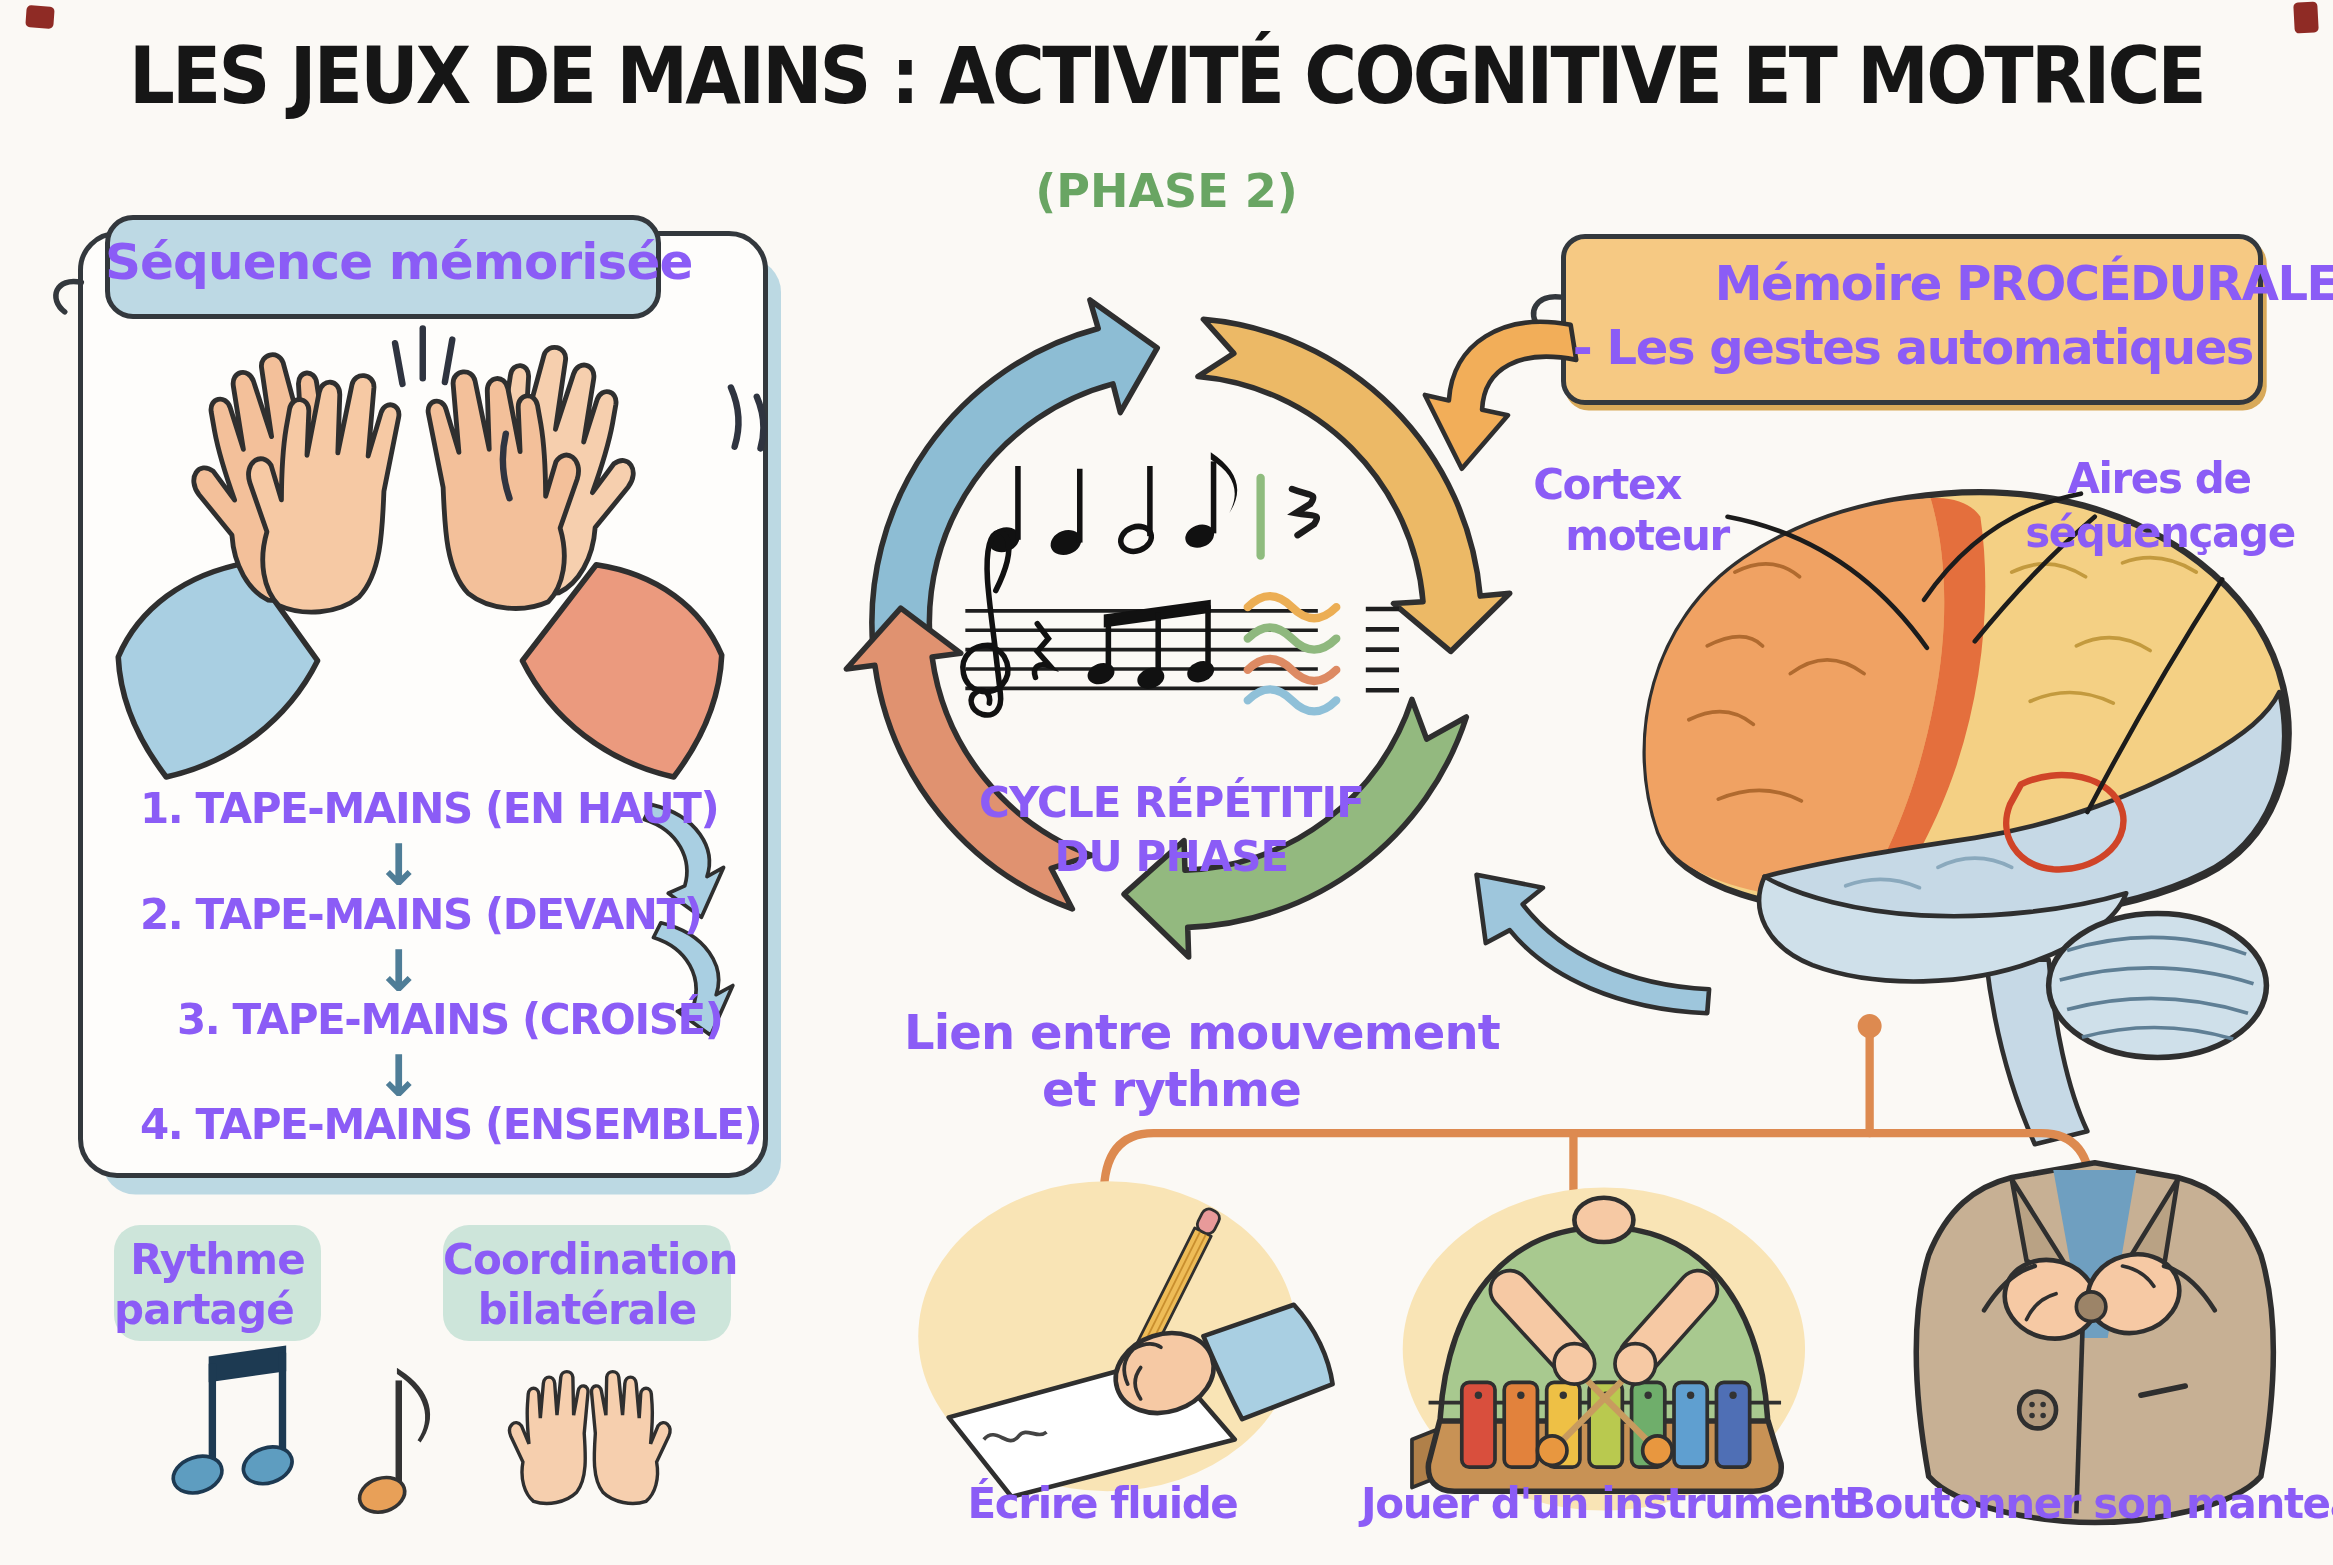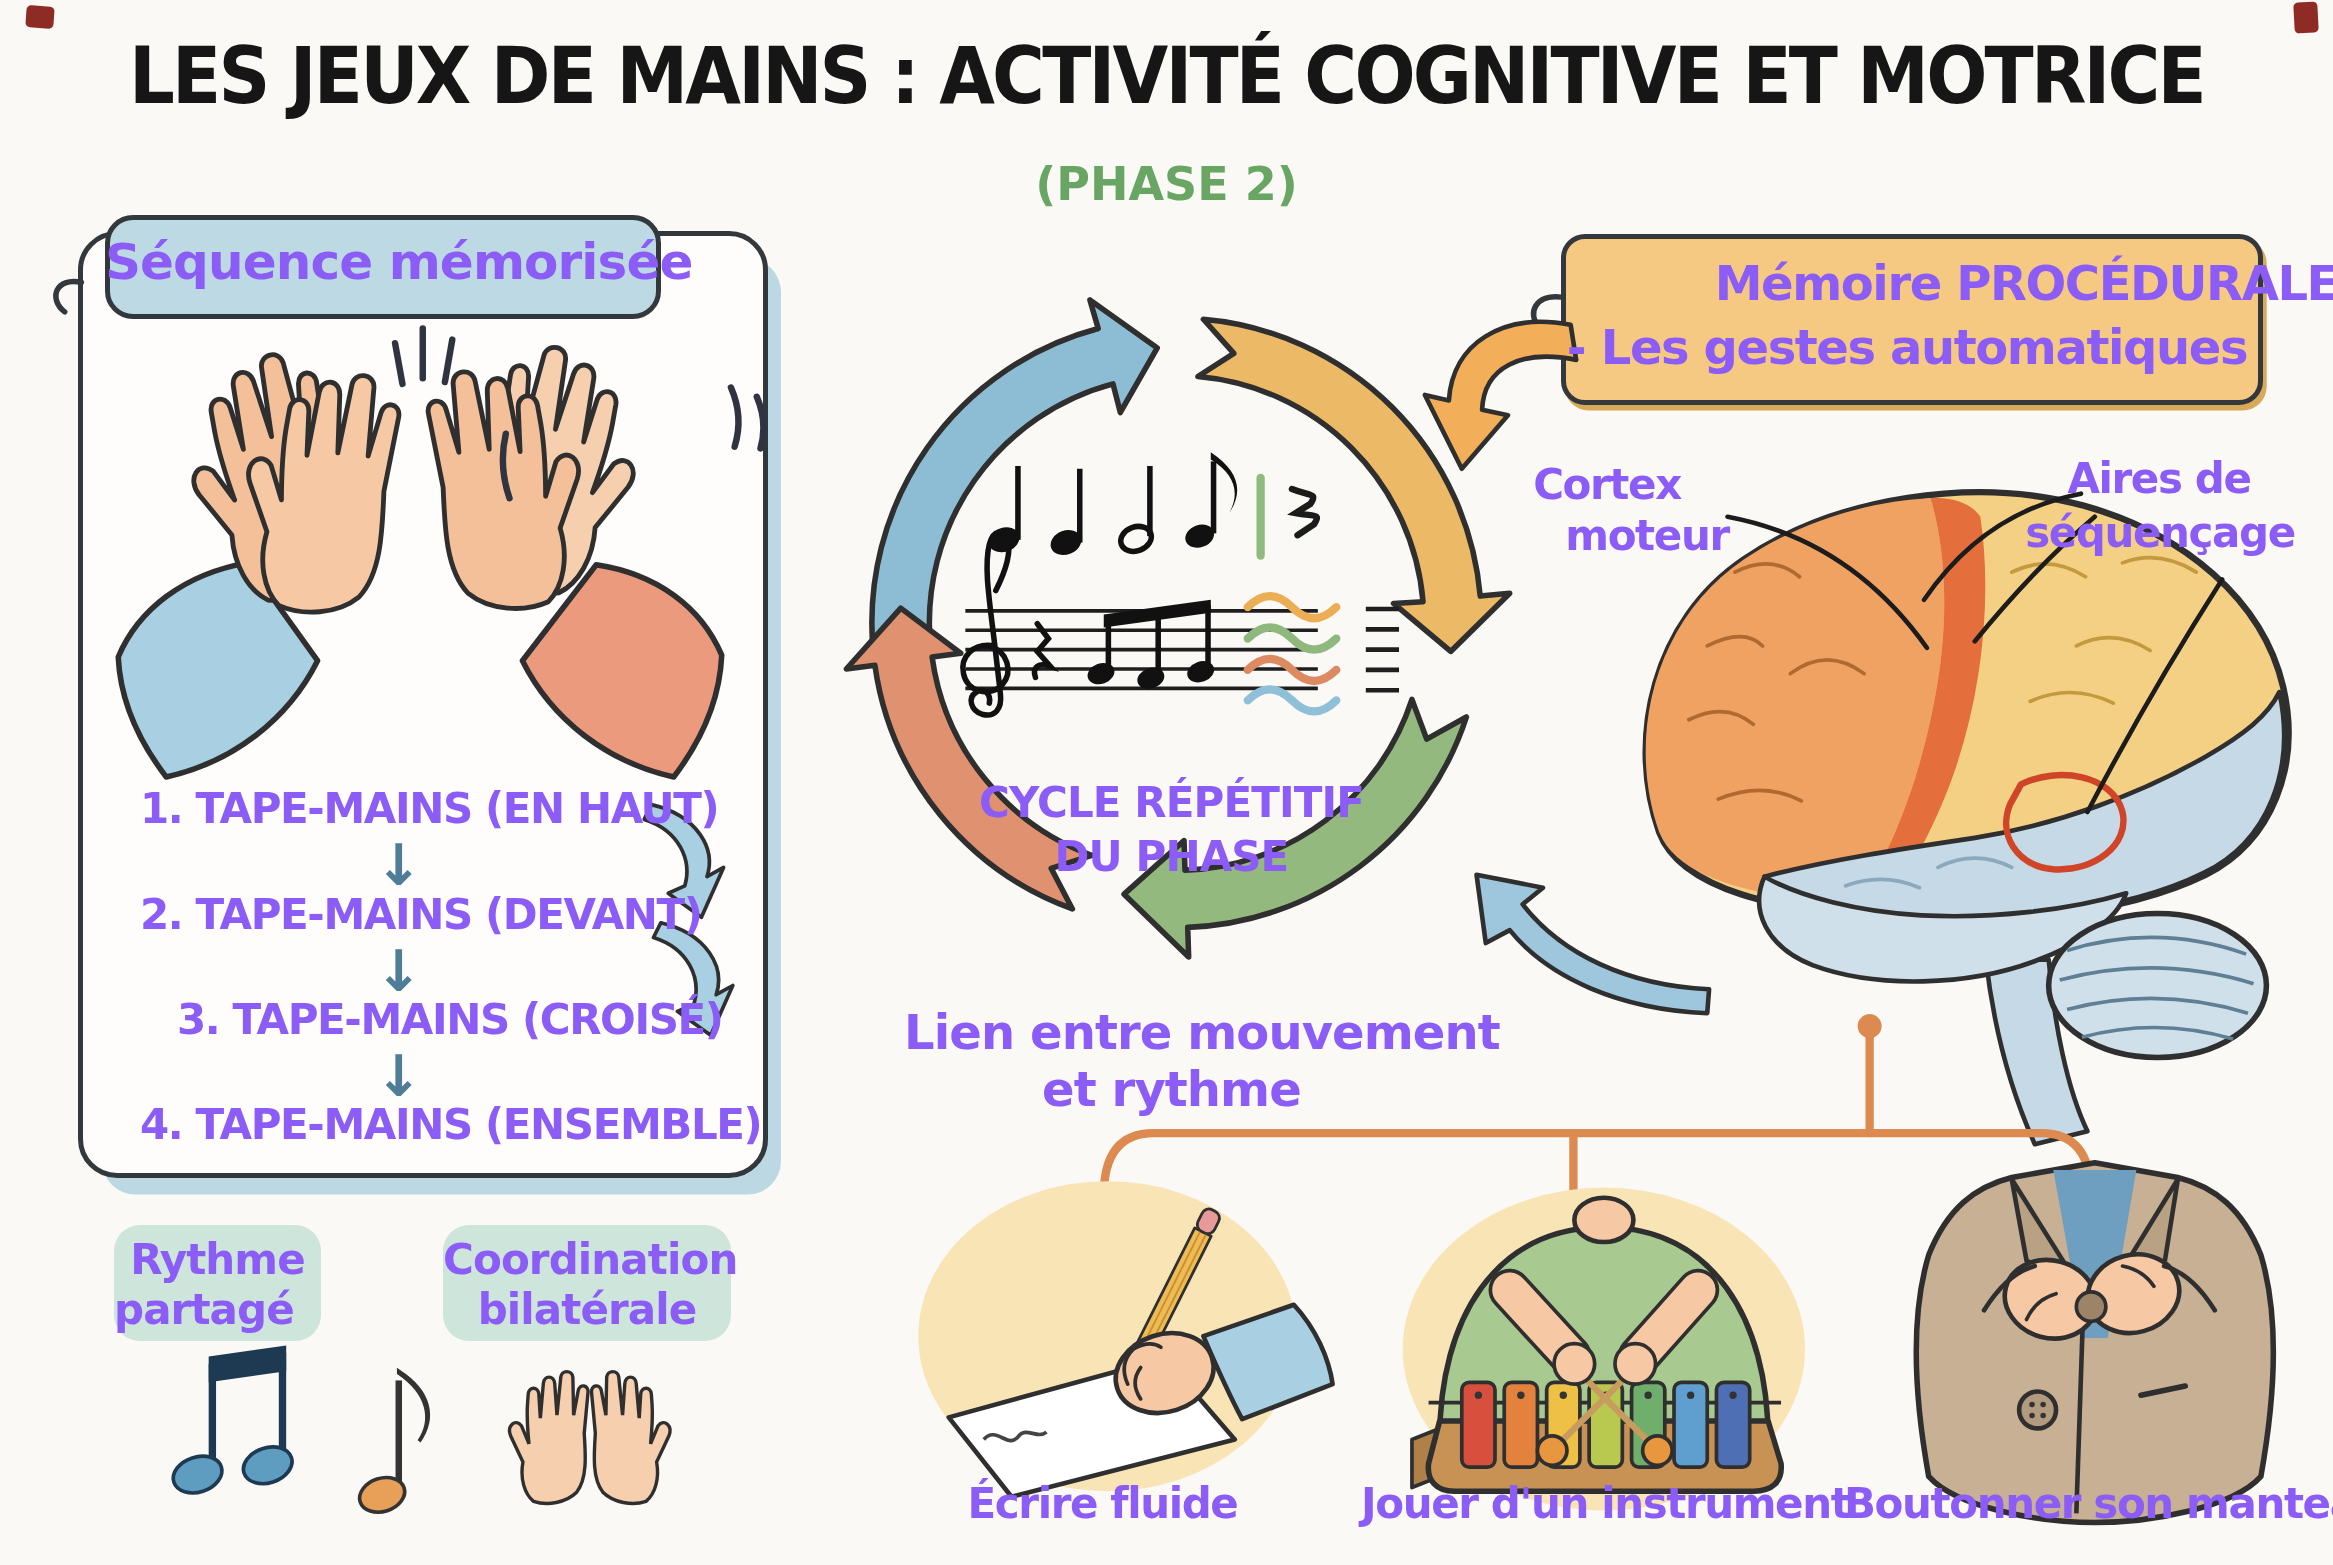--- a/index.html
+++ b/index.html
@@ -3,21 +3,21 @@
 <meta charset="utf-8">
 <style>
   html,body{margin:0;padding:0;}
   body{width:2333px;height:1565px;position:relative;background:#fbf9f5;
        font-family:"DejaVu Sans","Liberation Sans",sans-serif;overflow:hidden;}
   .abs{position:absolute;}
   .txt{position:absolute;color:#8b5cf6;font-weight:bold;letter-spacing:-0.9px;white-space:nowrap;}
   .ctr{text-align:center;}
   #title{top:31px;left:0;width:2333px;font-size:72px;letter-spacing:-2.8px;
          transform:scaleY(1.08);transform-origin:top center;color:#161616;}
-  #subtitle{top:157px;left:0;width:2333px;font-size:46px;color:#69a563;letter-spacing:0;}
+  #subtitle{top:164px;left:0;width:2333px;font-size:46px;color:#69a563;letter-spacing:0;}
   #panel{left:78px;top:231px;width:680px;height:937px;background:#fefdfb;
          border:5.5px solid #33383d;border-radius:39px;box-shadow:18.5px 22px 0 -5.5px #bcd9e3;}
   #banner{left:105px;top:215px;width:546px;height:94px;background:#bdd9e4;
           border:5.5px solid #33383d;border-radius:28px;}
   #banner-label{left:105px;top:233px;width:546px;font-size:50px;}
   .step{font-size:42px;letter-spacing:-1.4px;}
   .dstep{left:362px;width:74px;font-size:57px;color:#4f7d97;text-align:center;font-weight:bold;position:absolute;}
   .badge{background:#cde5da;border-radius:26px;}
   .badge-line{font-size:42px;line-height:52px;}
   #membox{left:1561px;top:234px;width:692px;height:161px;background:#f6c983;
@@ -289,21 +289,21 @@
 <div class="txt badge-line ctr" style="left:114px;top:1284px;width:174px;">partagé</div>
 <div class="txt badge-line ctr" style="left:443px;top:1234px;width:288px;">Coordination</div>
 <div class="txt badge-line ctr" style="left:443px;top:1284px;width:288px;">bilatérale</div>
 
 <div class="txt cyc ctr" style="left:941px;top:778px;width:461px;">CYCLE RÉPÉTITIF</div>
 <div class="txt cyc ctr" style="left:941px;top:832px;width:461px;">DU PHASE</div>
 <div class="txt lien ctr" style="left:904px;top:1004px;width:535px;">Lien entre mouvement</div>
 <div class="txt lien ctr" style="left:904px;top:1061px;width:535px;">et rythme</div>
 
 <div class="txt mem-line ctr" style="left:1646px;top:255px;width:692px;text-align:right;">Mémoire PROCÉDURALE</div>
-<div class="txt mem-line ctr" style="left:1561px;top:319px;width:692px;">- Les gestes automatiques</div>
+<div class="txt mem-line ctr" style="left:1561px;top:319px;width:692px;text-align:right;">- Les gestes automatiques</div>
 
 <div class="txt blabel ctr" style="left:1496px;top:460px;width:222px;">Cortex</div>
 <div class="txt blabel ctr" style="left:1536px;top:511px;width:222px;">moteur</div>
 <div class="txt blabel ctr" style="left:2030px;top:454px;width:258px;">Aires de</div>
 <div class="txt blabel ctr" style="left:2017px;top:508px;width:286px;">séquençage</div>
 
 <div class="txt cap ctr" style="left:918px;top:1479px;width:369px;">Écrire fluide</div>
 <div class="txt cap ctr" style="left:1361px;top:1479px;width:461px;">Jouer d'un instrument</div>
 <div class="txt cap ctr" style="left:1844px;top:1479px;width:498px;">Boutonner son manteau</div>
 

